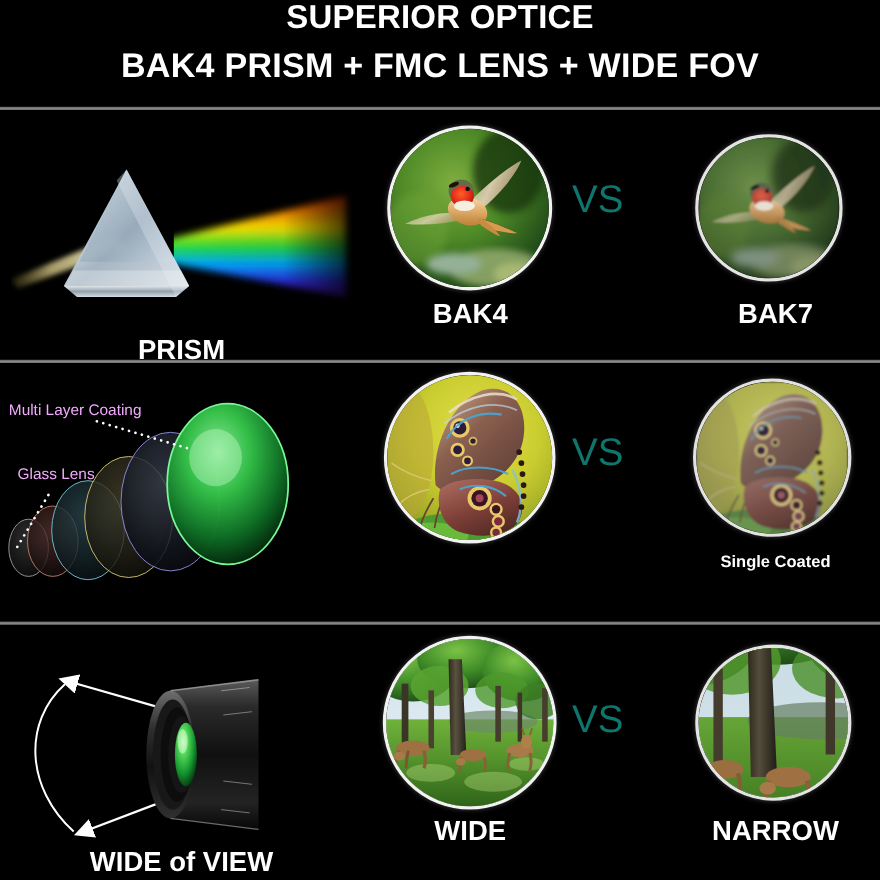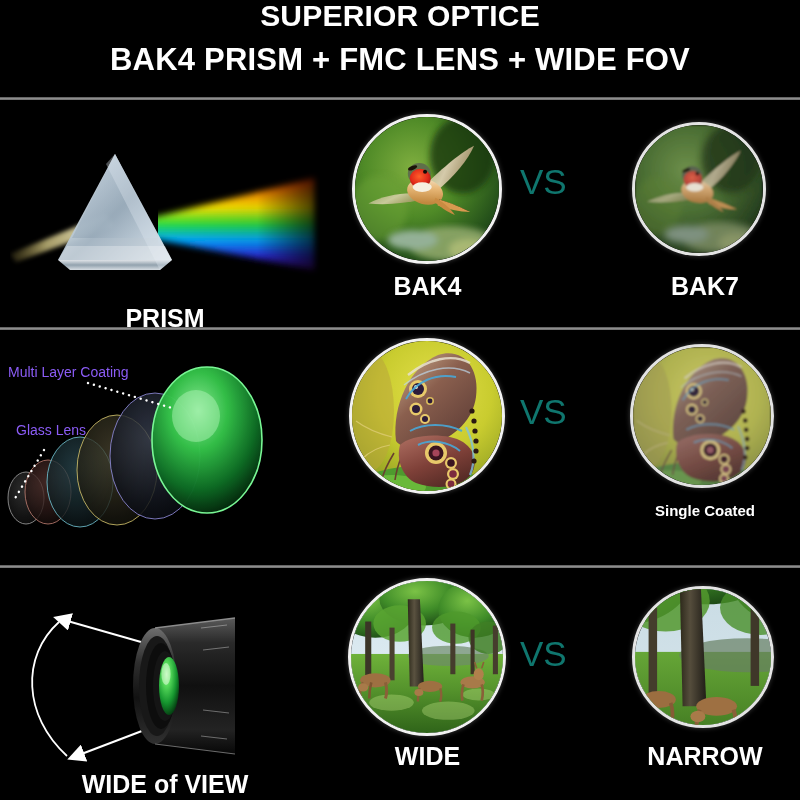--- a/index.html
+++ b/index.html
@@ -112,21 +112,21 @@
   }
 
   
   #prism-art { position: absolute; left: 10px; top: 18px; width: 310px; height: 160px; }
 
   
   #lens-art { position: absolute; left: 0px; top: 4px; width: 330px; height: 190px; }
   .lens-tag {
     position: absolute;
     font-size: 14px;
-    color: #8b5cf6;
+    color: #f0abfc;
     font-weight: normal;
     white-space: nowrap;
   }
   #tag-coating { left: 8px; top: 10px; }
   #tag-glass   { left: 16px; top: 68px; }
 
   
   #fov-art { position: absolute; left: 5px; top: 6px; width: 325px; height: 175px; }
 
   

